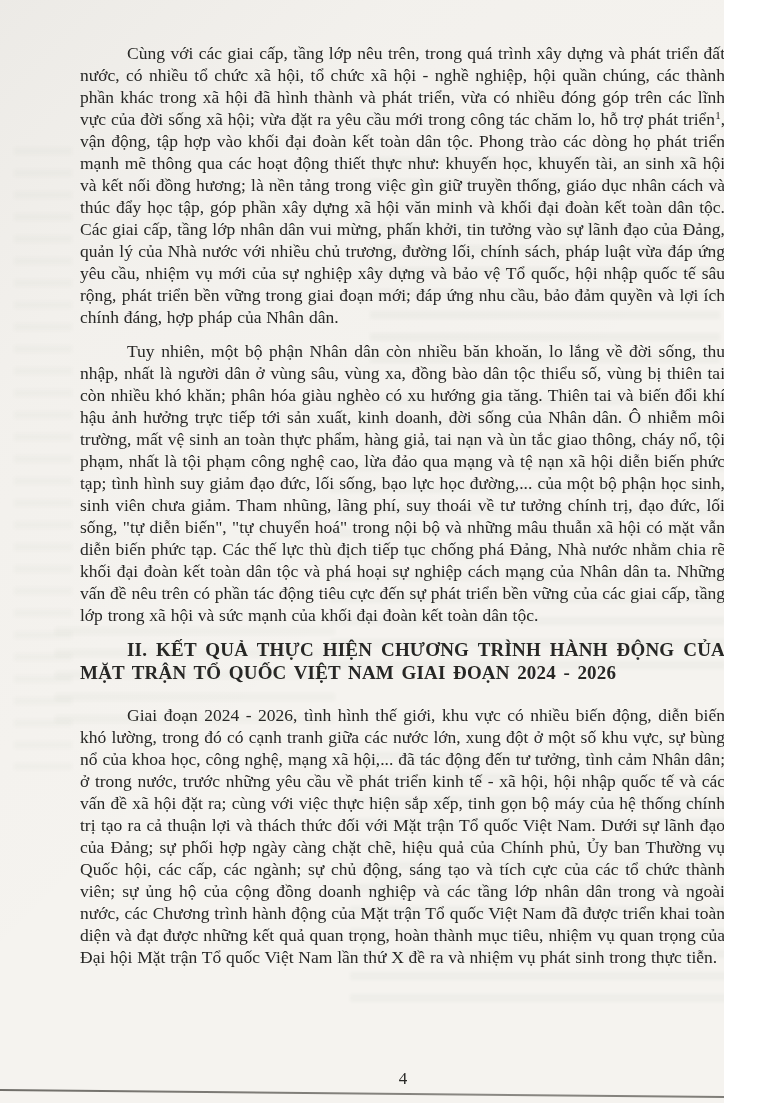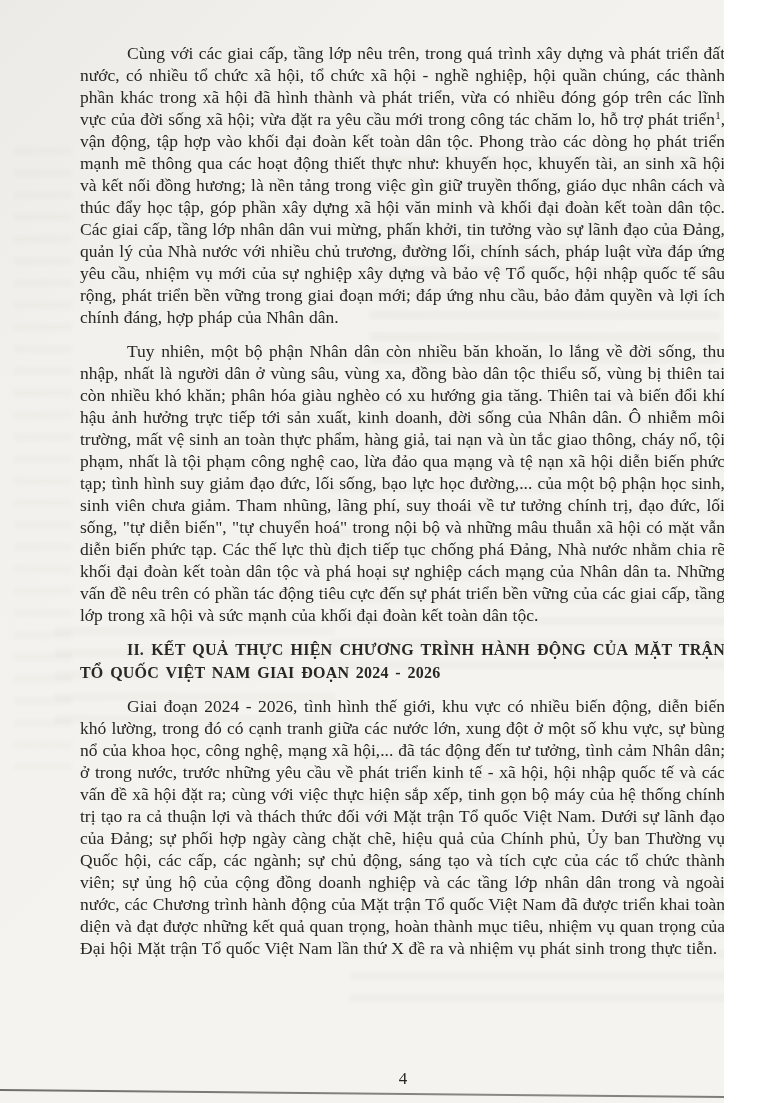--- a/index.html
+++ b/index.html
@@ -33,28 +33,28 @@
     text-indent: 47px;
     margin: 0 0 12px 0;
     word-spacing: 0.4px;
   }
   sup.footnote-ref {
     font-size: 11px;
     line-height: 0;
     vertical-align: 6px;
   }
   h2.section-heading {
-    font-size: 16px;
+    font-size: 19px;
     line-height: 23px;
     font-weight: bold;
     text-indent: 47px;
     text-align: justify;
     letter-spacing: 0.2px;
     word-spacing: 2.5px;
-    margin: 12px 0 11px 0;
+    margin: 12px 0 20px 0;
   }
   .page-number {
     position: absolute;
     left: 13px; top: 1069px; width: 780px;
     text-align: center;
     color: var(--text-ink);
     font-size: 17px;
   }
   .scan-edge-line {
     position: absolute;

